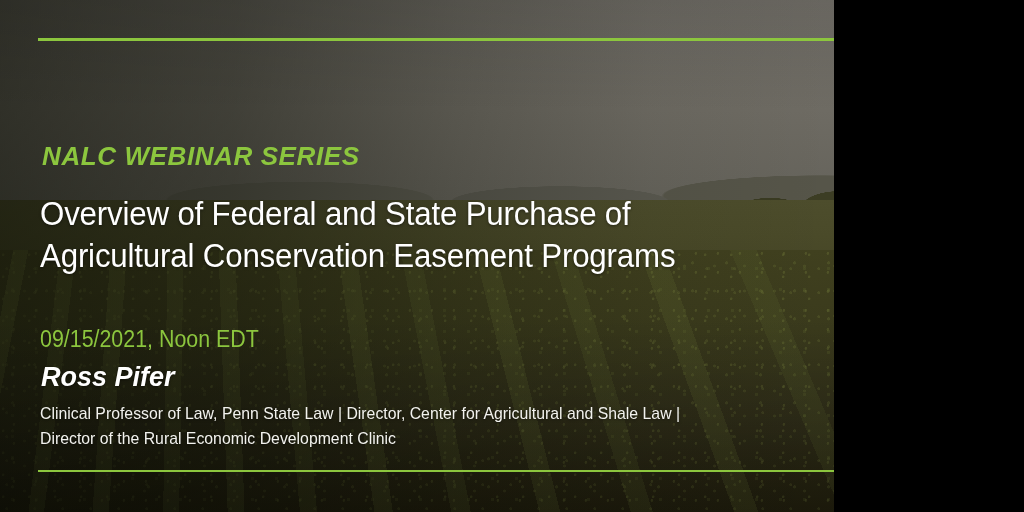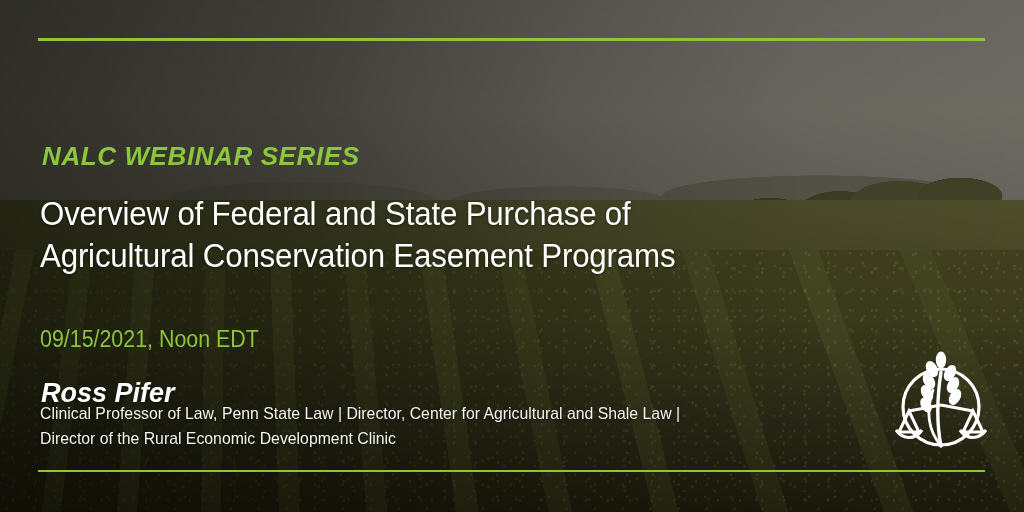--- a/index.html
+++ b/index.html
@@ -2,21 +2,21 @@
 <html><head>
 <meta charset="utf-8">
 <style>
   html, body {
     margin: 0;
     padding: 0;
     background: #000;
   }
   #banner {
     position: relative;
-    width: 1024px;
+    width: 834px;
     height: 512px;
     overflow: hidden;
     font-family: "Liberation Sans", sans-serif;
     background: #6d6a60;
   }
 
   
   .bg-layer { position: absolute; inset: 0; }
 
   
@@ -149,21 +149,20 @@
   }
 
   .speaker {
     position: absolute; top: 362px; left: 1px;
     font-size: 27px;
     font-weight: 700;
     font-style: italic;
     color: #ffffff;
     white-space: nowrap;
     text-shadow: 0 1px 3px rgba(0,0,0,.45);
-    margin-top: 16px;
   }
 
   .credentials {
     position: absolute; top: 401px; left: 0;
     font-size: 17px;
     line-height: 25px;
     font-weight: 400;
     color: #f2f2ee;
     transform: scaleX(.93);
     transform-origin: left top;

